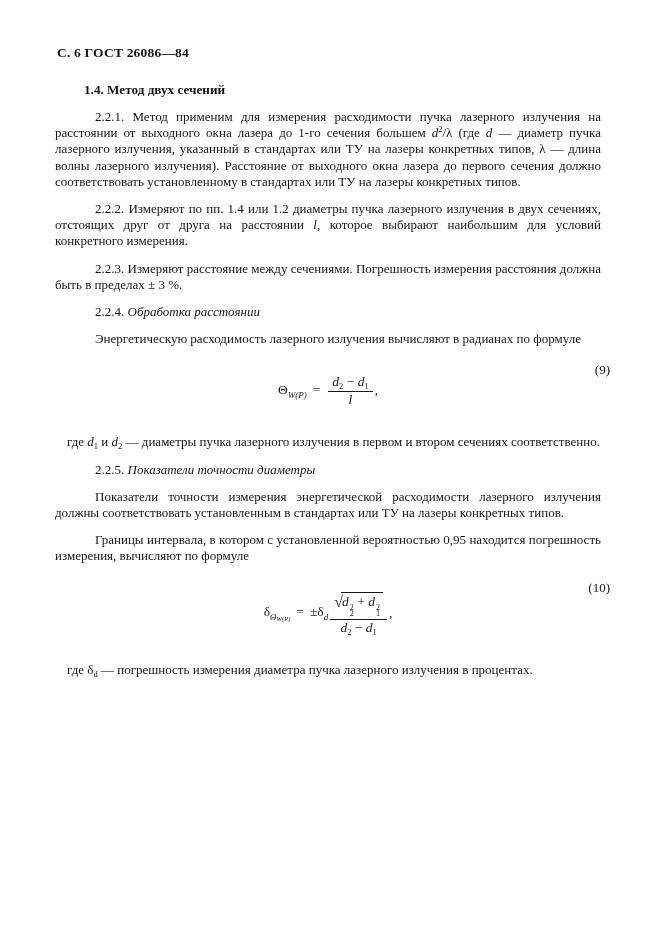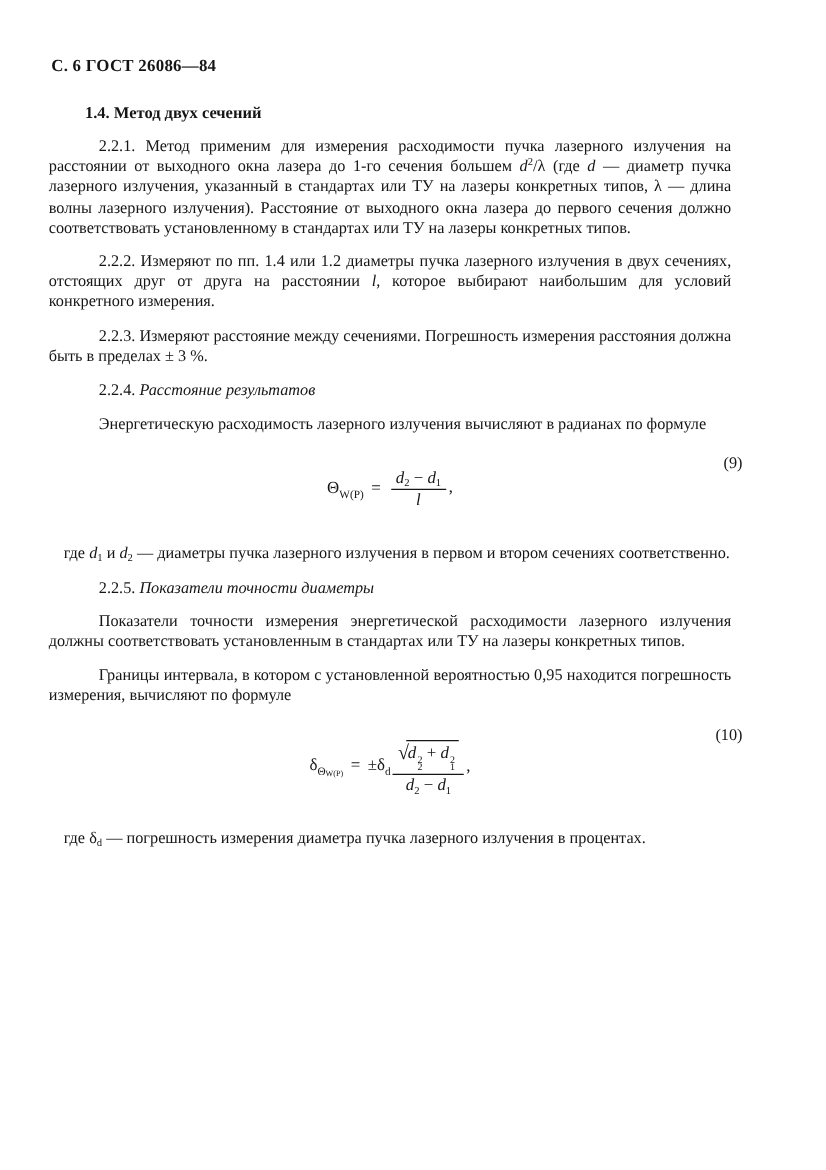--- a/index.html
+++ b/index.html
@@ -1,28 +1,28 @@
 <!DOCTYPE html>
 <html><head>
 <meta charset="utf-8">
 <style>
   html,body { margin:0; padding:0; background:#ffffff; }
   .page {
     position:relative; width:661px; height:936px; background:#ffffff;
     color:#151515; font-family:"Liberation Serif", serif; overflow:hidden;
   }
-  .content { position:absolute; left:28px; top:45px; width:568px; }
+  .content { position:absolute; left:44px; top:45px; width:568px; }
   .running-header { font-weight:bold; font-size:13.5px; margin-left:13px; letter-spacing:0.2px; }
   .section-heading { font-weight:bold; font-size:13.2px; margin:21px 0 0 40px; }
   p.para { margin:11px; font-size:13px; line-height:16.2px; text-align:justify; text-indent:40px; }
   p.gde { text-indent:0; padding-left:12px; }
   .it { font-style:italic; }
   sup { font-size:8.5px; line-height:0; vertical-align:5px; }
   sub.s { font-size:8.5px; line-height:0; vertical-align:-3px; }
-  sub.s1 { font-size:9px; line-height:0; vertical-align:-4px; }
+  sub.s1 { font-size:9px; line-height:0; vertical-align:-4px;font-style:italic; }
   sub.s2 { font-size:6.5px; line-height:0; vertical-align:-1px; }
   .eq-row { position:relative; text-align:center; margin:7px 0 5px; }
   .eq { display:inline-block; font-size:13.5px; white-space:nowrap; }
   .eqsign { margin:0 6px; }
   .frac { display:inline-block; text-align:center; vertical-align:middle; margin:16px 2px; }
   .frac .num { display:block; border-bottom:1px solid #151515; padding:0 4px 2px; line-height:15px; }
   .frac .den { display:block; padding-top:1px; line-height:14px; }
   .eqnum { position:absolute; right:2px; top:4px; font-size:13px; }
   .sqrt { display:inline-block; white-space:nowrap; }
   .rad { font-size:16px; vertical-align:-1px; }
@@ -40,21 +40,21 @@
     <div class="running-header">С. 6 ГОСТ 26086—84</div>
 
     <div class="section-heading">1.4. Метод двух сечений</div>
 
     <p class="para"><span>2.2.1. Метод применим для измерения расходимости пучка лазерного излучения на расстоянии от выходного окна лазера до 1-го сечения большем </span><i class="it">d</i><sup>2</sup><span>/λ (где </span><i class="it">d</i><span> — диаметр пучка лазерного излучения, указанный в стандартах или ТУ на лазеры конкретных типов, λ — длина волны лазерного излучения). Расстояние от выходного окна лазера до первого сечения должно соответствовать установленному в стандартах или ТУ на лазеры конкретных типов.</span></p>
 
     <p class="para"><span>2.2.2. Измеряют по пп. 1.4 или 1.2 диаметры пучка лазерного излучения в двух сечениях, отстоящих друг от друга на расстоянии </span><i class="it">l</i><span>, которое выбирают наибольшим для условий конкретного измерения.</span></p>
 
     <p class="para"><span>2.2.3. Измеряют расстояние между сечениями. Погрешность измерения расстояния должна быть в пределах ± 3 %.</span></p>
 
-    <p class="para"><span>2.2.4. </span><i class="it">Расстояние результатов</i></p>
+    <p class="para"><span>2.2.4. </span><i class="it">Обработка расстоянии</i></p>
 
     <p class="para"><span>Энергетическую расходимость лазерного излучения вычисляют в радианах по формуле</span></p>
 
     <div class="eq-row">
       <span class="eq"><span><span>Θ</span><sub class="s1">W(P)</sub></span><span class="eqsign">=</span><span class="frac"><span class="num"><i class="it">d</i><sub class="s">2</sub><span> − </span><i class="it">d</i><sub class="s">1</sub></span><span class="den"><i class="it">l</i></span></span><span>,</span></span>
       <span class="eqnum">(9)</span>
     </div>
 
     <p class="para gde"><span>где </span><i class="it">d</i><sub class="s">1</sub><span> и </span><i class="it">d</i><sub class="s">2</sub><span> — диаметры пучка лазерного излучения в первом и втором сечениях соответственно.</span></p>
 

